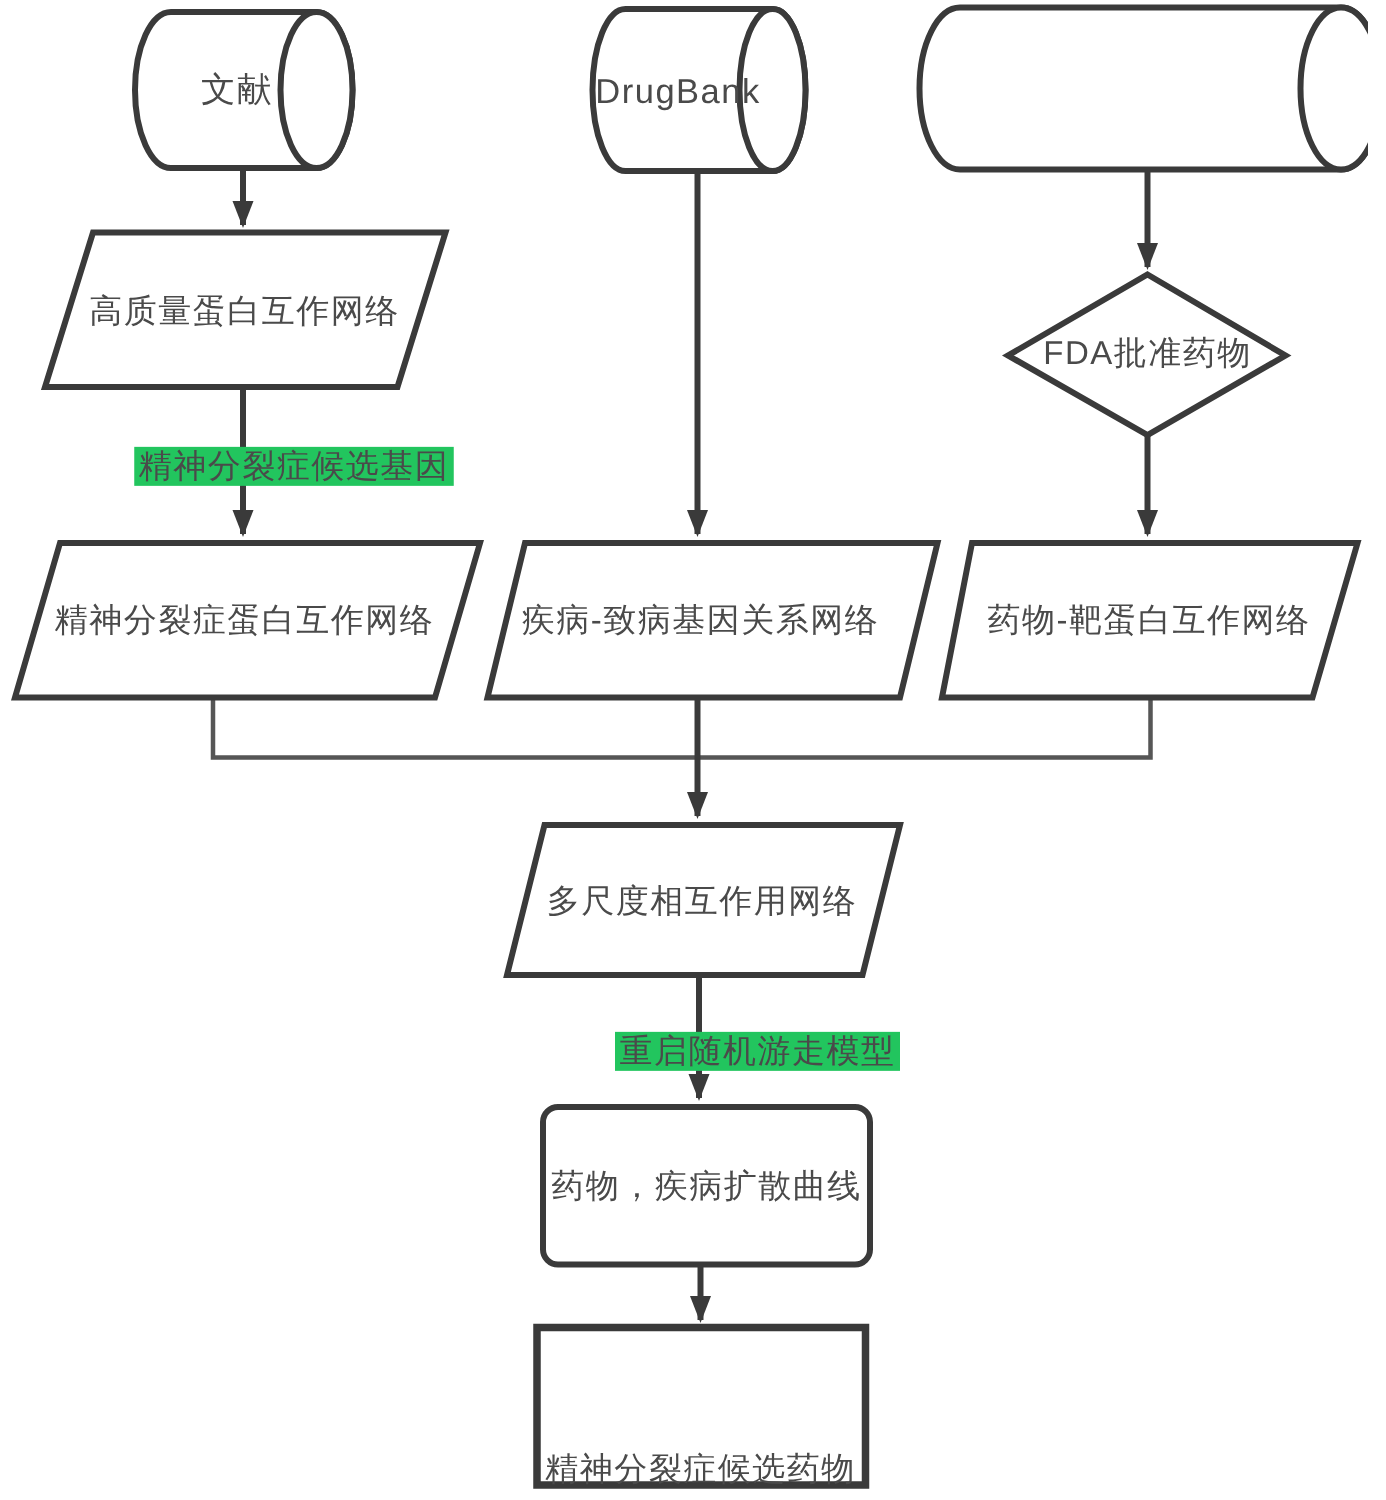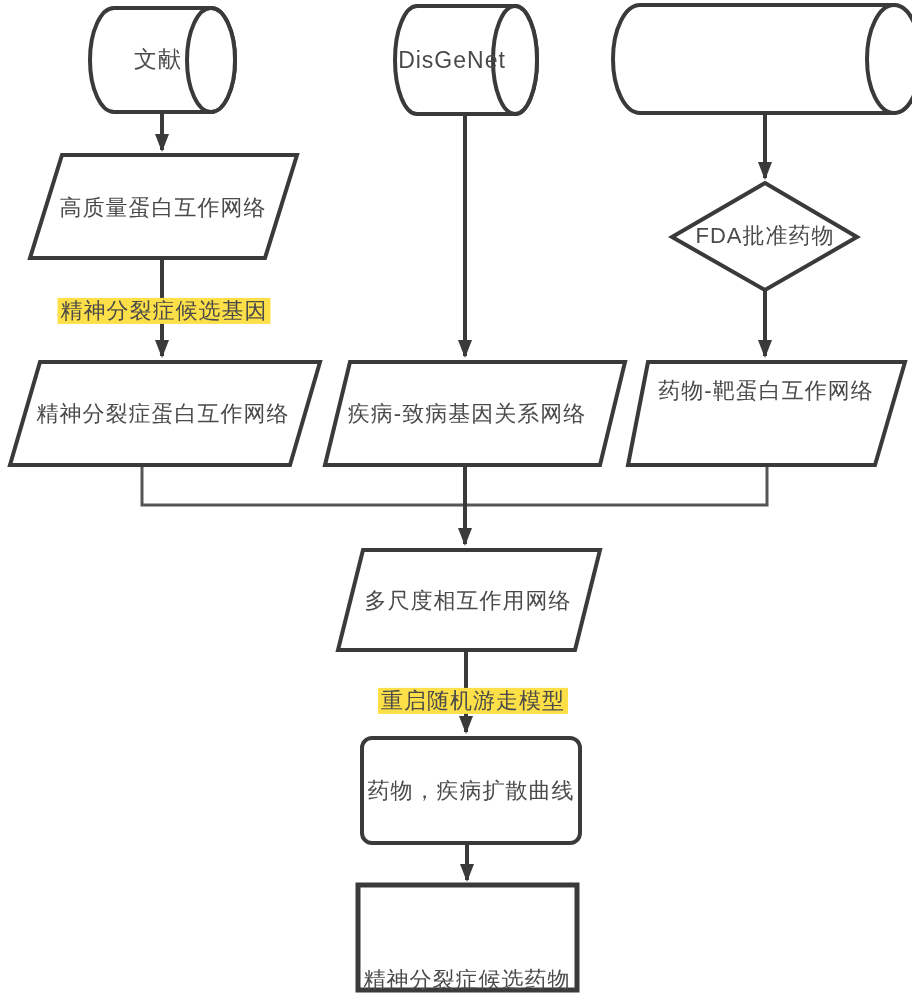--- a/index.html
+++ b/index.html
@@ -23,22 +23,23 @@
     position: absolute;
     transform: translate(-50%, -50%);
     color: #4a4a4a;
     font-size: 22px;
     letter-spacing: 1px;
     white-space: nowrap;
     text-align: center;
     line-height: 1.1;
   }
   .edge-lbl {
-    background: #fde047;
+    background: #22c55e;
     padding: 1px 3px;
+    margin-left: 32px;
   }
   .cyl-lbl { font-size: 23px; }
   .two-line { line-height: 1.15; font-size: 22px; }
 </style>
 </head>
 <body>
 
 <div id="canvas">
 
   <svg id="shapes" width="924" height="1000" viewBox="0 0 924 1000">
@@ -83,34 +84,34 @@
 
     <polygon points="765,183 857,237 765,290 672,237" fill="#ffffff" stroke="#3a3a3a" stroke-width="4"></polygon>
 
     <rect x="362" y="738" width="218" height="105" rx="10" ry="10" fill="#ffffff" stroke="#3a3a3a" stroke-width="4"></rect>
 
     <rect x="358" y="885" width="219" height="105" fill="#ffffff" stroke="#3a3a3a" stroke-width="5"></rect>
   </svg>
 
   <div class="lbl cyl-lbl" style="left:158px; top:60px;">文献</div>
 
-  <div class="lbl cyl-lbl" style="left:452px; top:61px;">DisGeNet</div>
+  <div class="lbl cyl-lbl" style="left:452px; top:61px;">DrugBank</div>
 
 
   <div class="lbl" style="left:163px; top:208px;">高质量蛋白互作网络</div>
 
   <div class="lbl edge-lbl" style="left:164px; top:311px;">精神分裂症候选基因</div>
 
   <div class="lbl" style="left:163px; top:414px;">精神分裂症蛋白互作网络</div>
 
   <div class="lbl" style="left:467px; top:414px;">疾病-致病基因关系网络</div>
 
   <div class="lbl" style="left:765px; top:236px;">FDA批准药物</div>
 
-  <div class="lbl" style="left:766px; top:391px;">药物-靶蛋白互作网络</div>
+  <div class="lbl" style="left:766px; top:414px;">药物-靶蛋白互作网络</div>
 
   <div class="lbl edge-lbl" style="left:473px; top:701px;">重启随机游走模型</div>
 
   <div class="lbl" style="left:468px; top:601px;">多尺度相互作用网络</div>
 
   <div class="lbl" style="left:471px; top:791px;">药物，疾病扩散曲线</div>
 
   <div class="lbl" style="left:467px; top:980px;">精神分裂症候选药物</div>
 
 </div>

